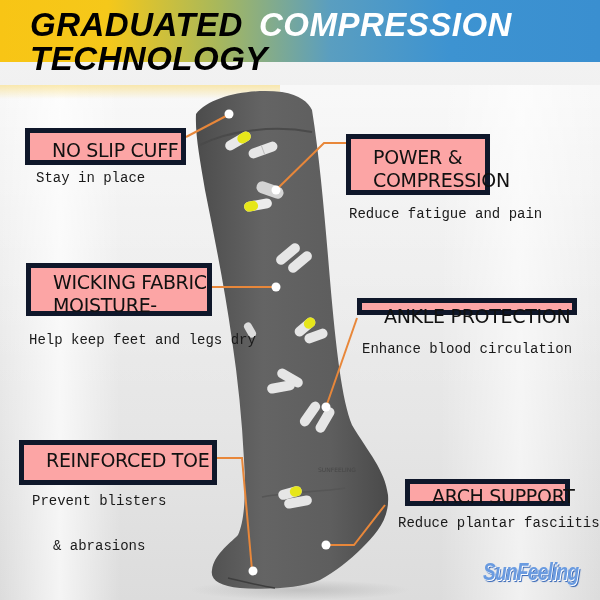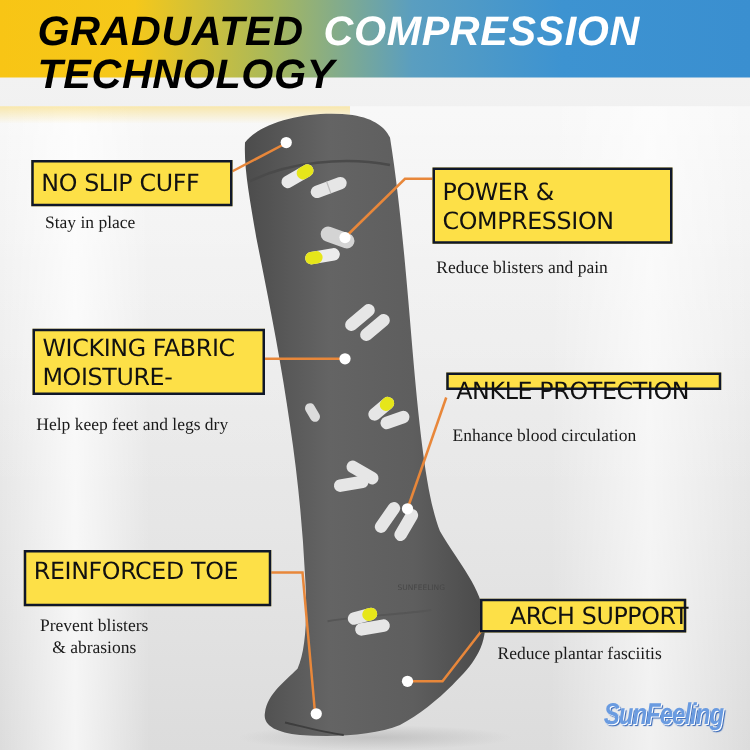--- a/index.html
+++ b/index.html
@@ -29,28 +29,28 @@
   .b-black { color: #000; }
   .b-white { color: #fff; margin-left: 16px; }
   .banner-fade {
     position: absolute; left: 0; top: 85px; width: 280px; height: 14px;
     background: linear-gradient(180deg, rgba(248,210,80,0.45), rgba(248,210,80,0));
   }
 
   .sock { position: absolute; left: 0; top: 0; width: 600px; height: 600px; }
 
   .label-box {
-    position: absolute; background: #fde047; border: 2px solid #0f172a;
+    position: absolute; background: #fca5a5; border: 5px solid #0f172a;
     box-sizing: border-box; color: #111;
     font-family: "DejaVu Sans", sans-serif; font-size: 19px; line-height: 23px;
-    padding: 5px 6px; white-space: nowrap; letter-spacing: -0.3px;
+    padding: 5px 22px; white-space: nowrap; letter-spacing: -0.3px;
   }
   .label-box span { display: block; }
   .desc {
-    position: absolute; color: #1a1a1a; font-family: Liberation Serif, serif;
+    position: absolute; color: #1a1a1a; font-family: Liberation Mono, monospace;
     font-size: 14px; line-height: 17px; white-space: nowrap;
   }
   .brand {
     position: absolute; left: 483px; top: 558px;
     font-family: "Liberation Sans", sans-serif; font-weight: bold; font-style: italic;
     font-size: 24px; color: #6a9be0; letter-spacing: -1px;
     transform: scaleX(0.8); transform-origin: left;
     text-shadow: 1px 1px 0 #ffffff, 2px 2px 1px #2f62b5;
   }
 </style>
@@ -176,26 +176,26 @@
   </g>
 </svg>
 
 <div class="label-box" style="left:25px; top:128px; width:161px; height:37px; padding-top:6px;">
   <span>NO SLIP CUFF</span>
 </div>
 <div class="desc" style="left:36px; top:170px;">
   <span>Stay in place</span>
 </div>
 
-<div class="label-box" style="left:346px; top:134px; width:192px; height:61px; padding-top:7px;">
+<div class="label-box" style="left:346px; top:134px; width:144px; height:61px; padding-top:7px;">
   <span>POWER &amp;</span>
   <span>COMPRESSION</span>
 </div>
 <div class="desc" style="left:349px; top:206px;">
-  <span>Reduce blisters and pain</span>
+  <span>Reduce fatigue and pain</span>
 </div>
 
 <div class="label-box" style="left:26px; top:263px; width:186px; height:53px; padding-top:3px;">
   <span>WICKING FABRIC</span>
   <span>MOISTURE-</span>
 </div>
 <div class="desc" style="left:29px; top:332px;">
   <span>Help keep feet and legs dry</span>
 </div>
 
@@ -204,23 +204,23 @@
 </div>
 <div class="desc" style="left:362px; top:341px;">
   <span>Enhance blood circulation</span>
 </div>
 
 <div class="label-box" style="left:19px; top:440px; width:198px; height:45px; padding-top:4px;">
   <span>REINFORCED TOE</span>
 </div>
 <div class="desc" style="left:32px; top:493px;text-align:center;">
   <span>Prevent blisters</span>
-  <span style="display:block;">&amp; abrasions</span>
-</div>
-
-<div class="label-box" style="left:384px; top:479px; width:165px; height:27px; padding-top:1px; padding-left:22px;text-align:right;">
+  <span style="display:block;margin-top:28px;">&amp; abrasions</span>
+</div>
+
+<div class="label-box" style="left:405px; top:479px; width:165px; height:27px; padding-top:1px; padding-left:22px;text-align:right;">
   <span>ARCH SUPPORT</span>
 </div>
 <div class="desc" style="left:398px; top:515px;">
   <span>Reduce plantar fasciitis</span>
 </div>
 
 <div class="brand">SunFeeling</div>
 
 </body></html>

